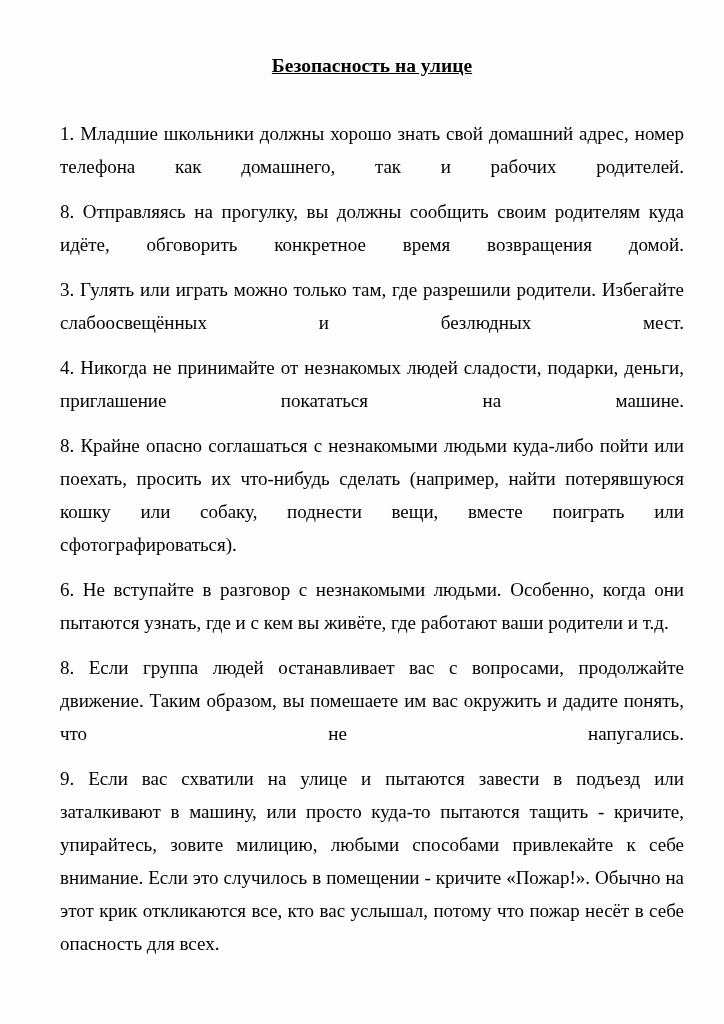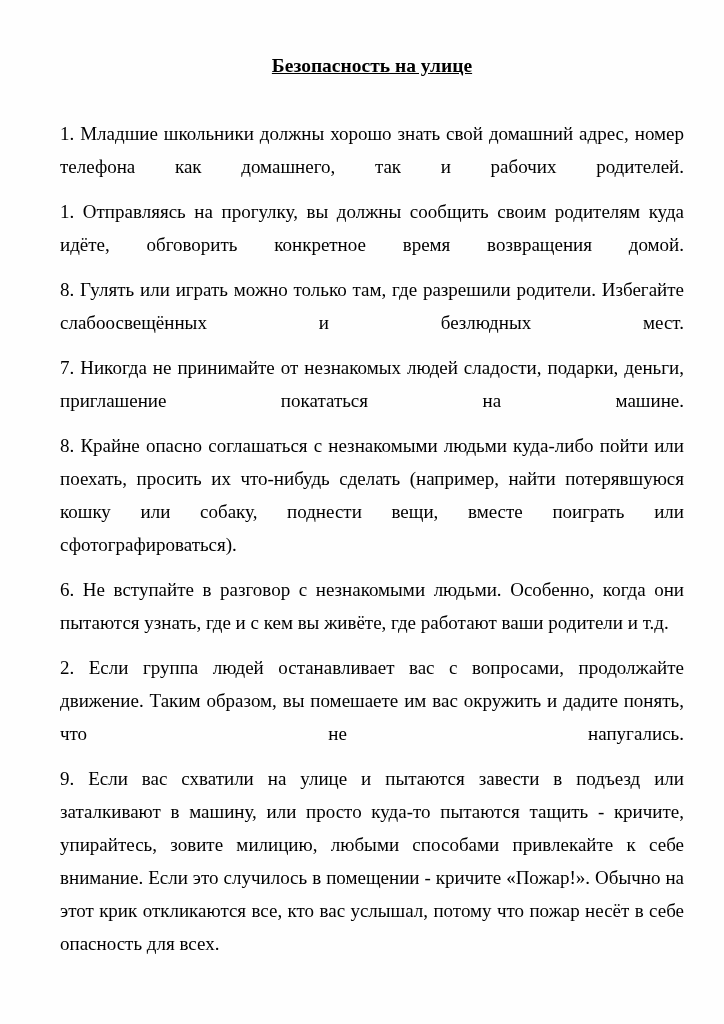--- a/index.html
+++ b/index.html
@@ -39,21 +39,21 @@
   }
 </style>
 </head>
 <body>
 
 <div class="page">
   <h1 class="doc-title">Безопасность на улице</h1>
 
   <div>
       <p class="para justify-last">1. Младшие школьники должны хорошо знать свой домашний адрес, номер телефона как домашнего, так и рабочих родителей.</p>
-      <p class="para justify-last">1. Отправляясь на прогулку, вы должны сообщить своим родителям куда идёте, обговорить конкретное время возвращения домой.</p>
-      <p class="para justify-last">8. Гулять или играть можно только там, где разрешили родители. Избегайте слабоосвещённых и безлюдных мест.</p>
-      <p class="para justify-last">7. Никогда не принимайте от незнакомых людей сладости, подарки, деньги, приглашение покататься на машине.</p>
+      <p class="para justify-last">8. Отправляясь на прогулку, вы должны сообщить своим родителям куда идёте, обговорить конкретное время возвращения домой.</p>
+      <p class="para justify-last">3. Гулять или играть можно только там, где разрешили родители. Избегайте слабоосвещённых и безлюдных мест.</p>
+      <p class="para justify-last">4. Никогда не принимайте от незнакомых людей сладости, подарки, деньги, приглашение покататься на машине.</p>
       <p class="para">8. Крайне опасно соглашаться с незнакомыми людьми куда-либо пойти или поехать, просить их что-нибудь сделать (например, найти потерявшуюся кошку или собаку, поднести вещи, вместе поиграть или сфотографироваться).</p>
       <p class="para">6. Не вступайте в разговор с незнакомыми людьми. Особенно, когда они пытаются узнать, где и с кем вы живёте, где работают ваши родители и т.д.</p>
-      <p class="para justify-last">2. Если группа людей останавливает вас с вопросами, продолжайте движение. Таким образом, вы помешаете им вас окружить и дадите понять, что не напугались.</p>
+      <p class="para justify-last">8. Если группа людей останавливает вас с вопросами, продолжайте движение. Таким образом, вы помешаете им вас окружить и дадите понять, что не напугались.</p>
       <p class="para">9. Если вас схватили на улице и пытаются завести в подъезд или заталкивают в машину, или просто куда-то пытаются тащить - кричите, упирайтесь, зовите милицию, любыми способами привлекайте к себе внимание. Если это случилось в помещении - кричите «Пожар!». Обычно на этот крик откликаются все, кто вас услышал, потому что пожар несёт в себе опасность для всех.</p>
     </div>
 </div>
 
 </body></html>

